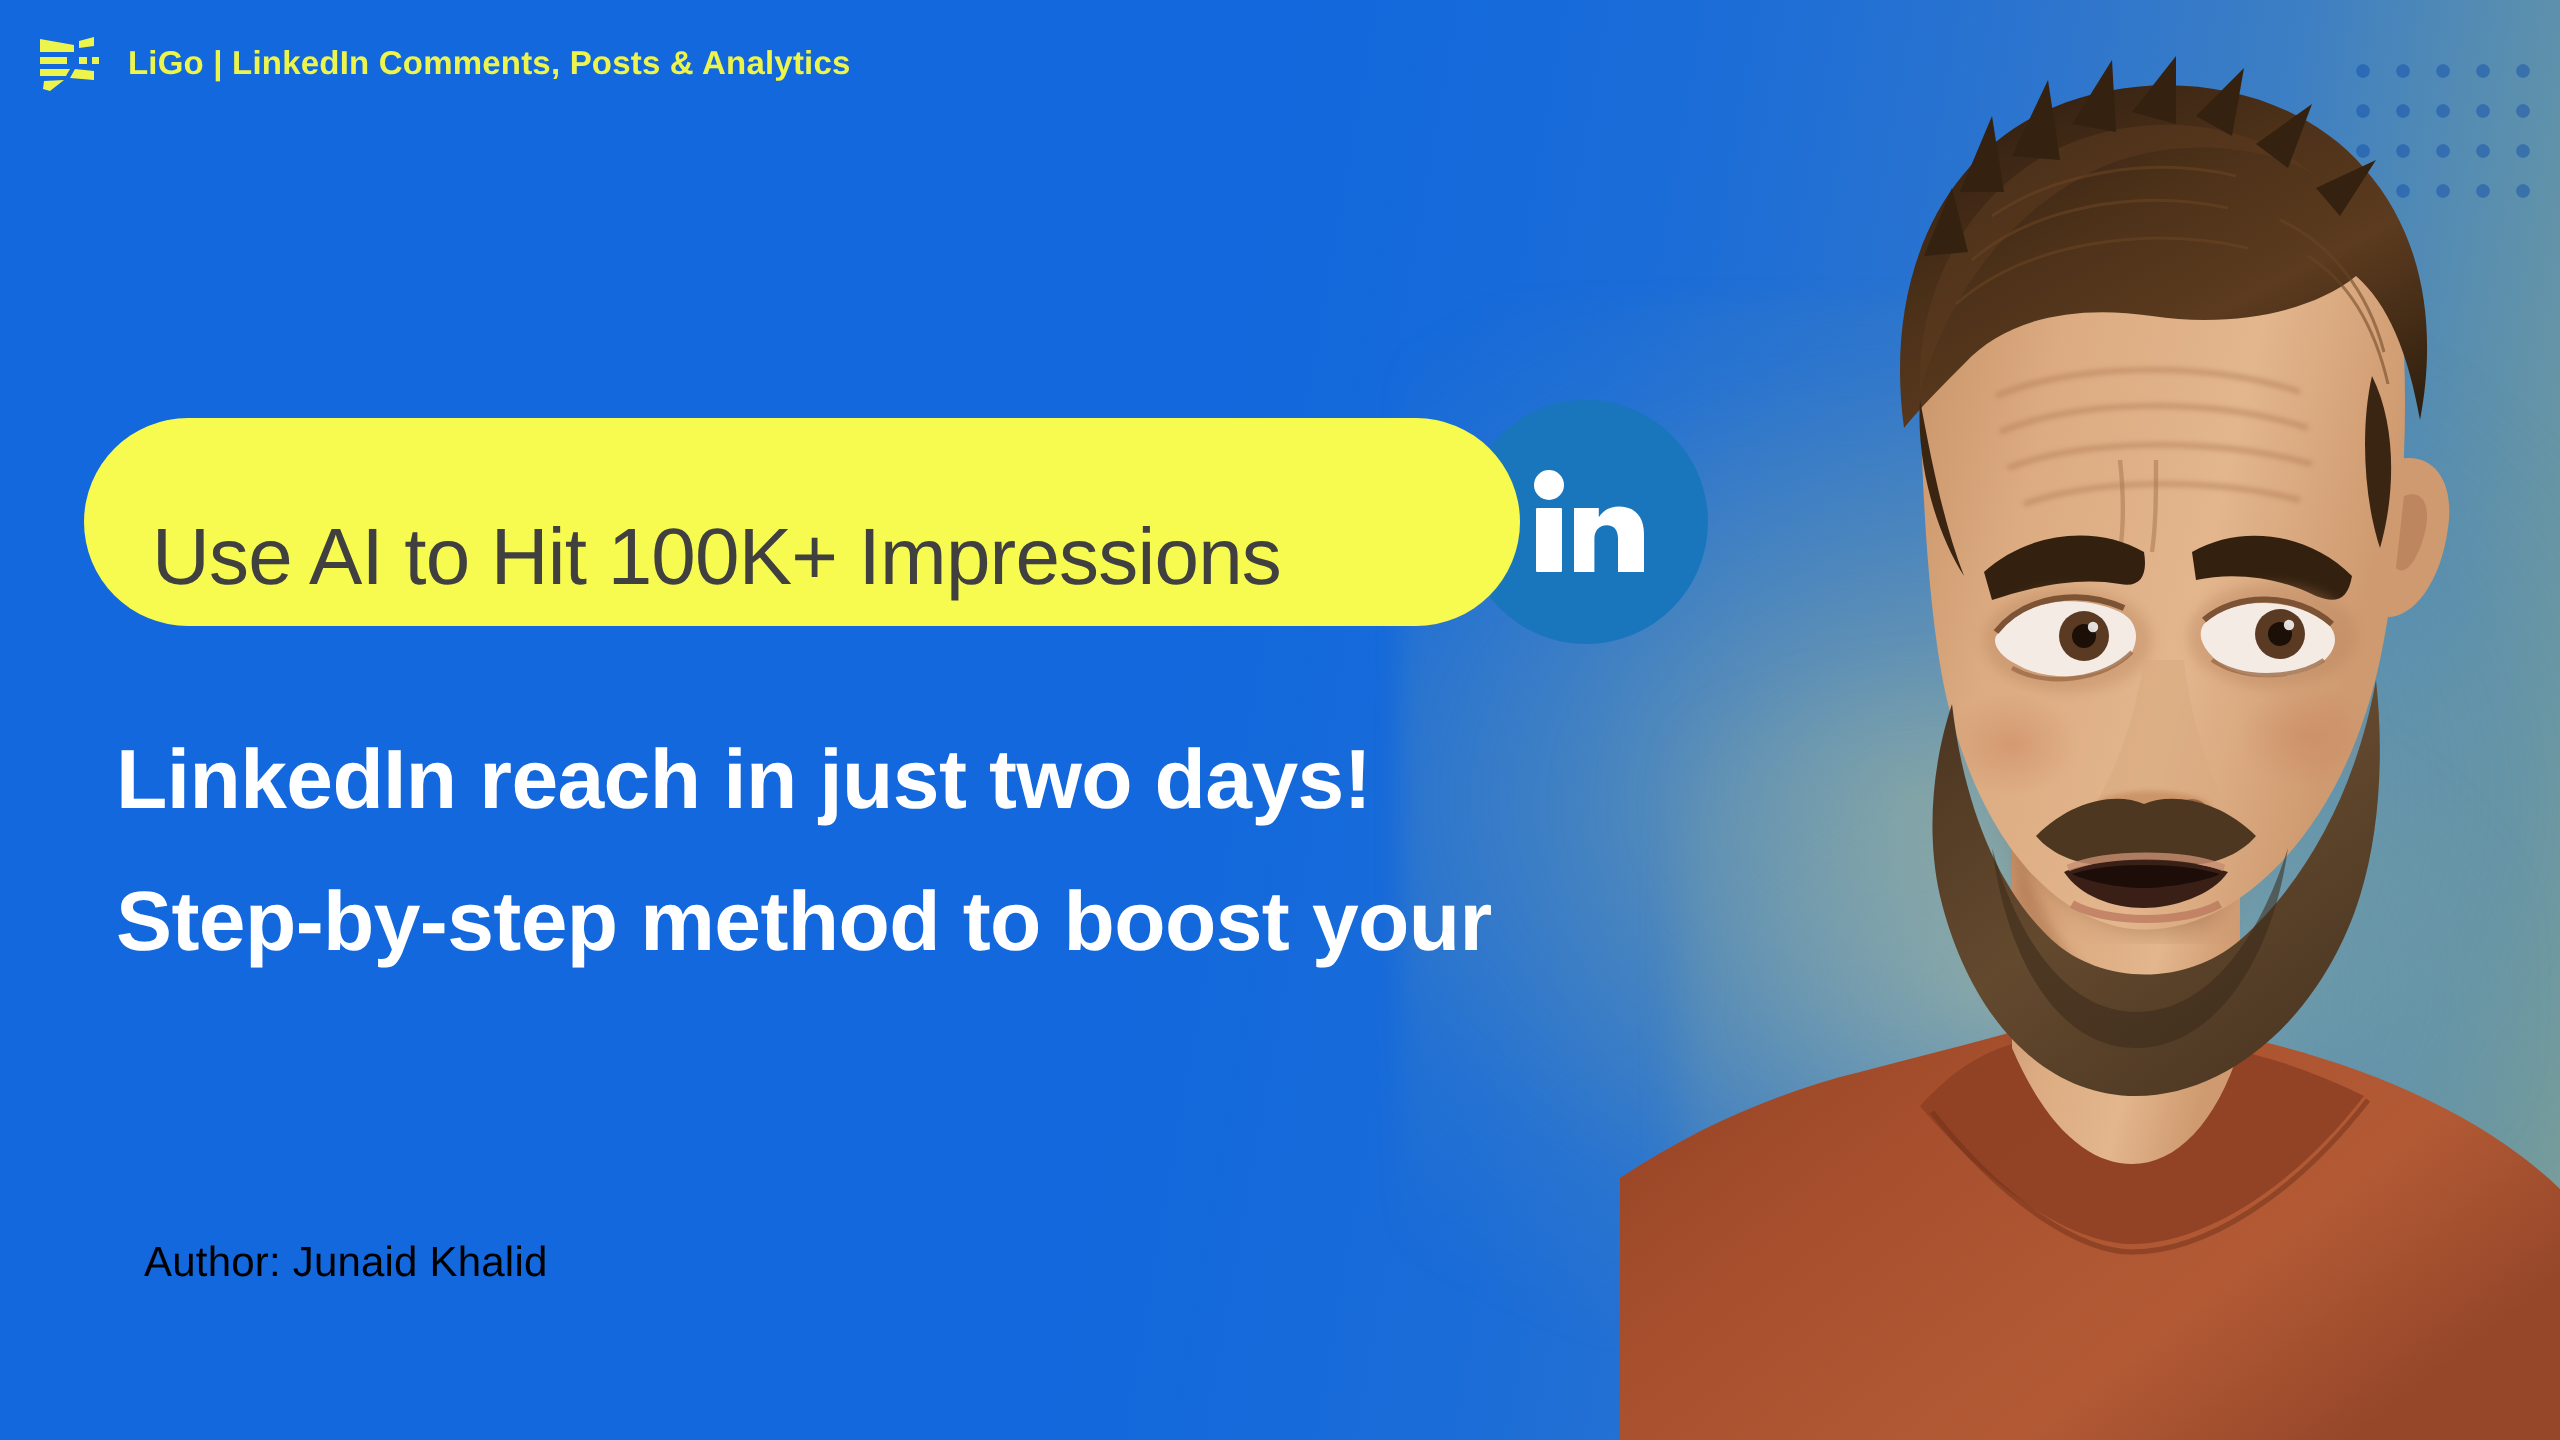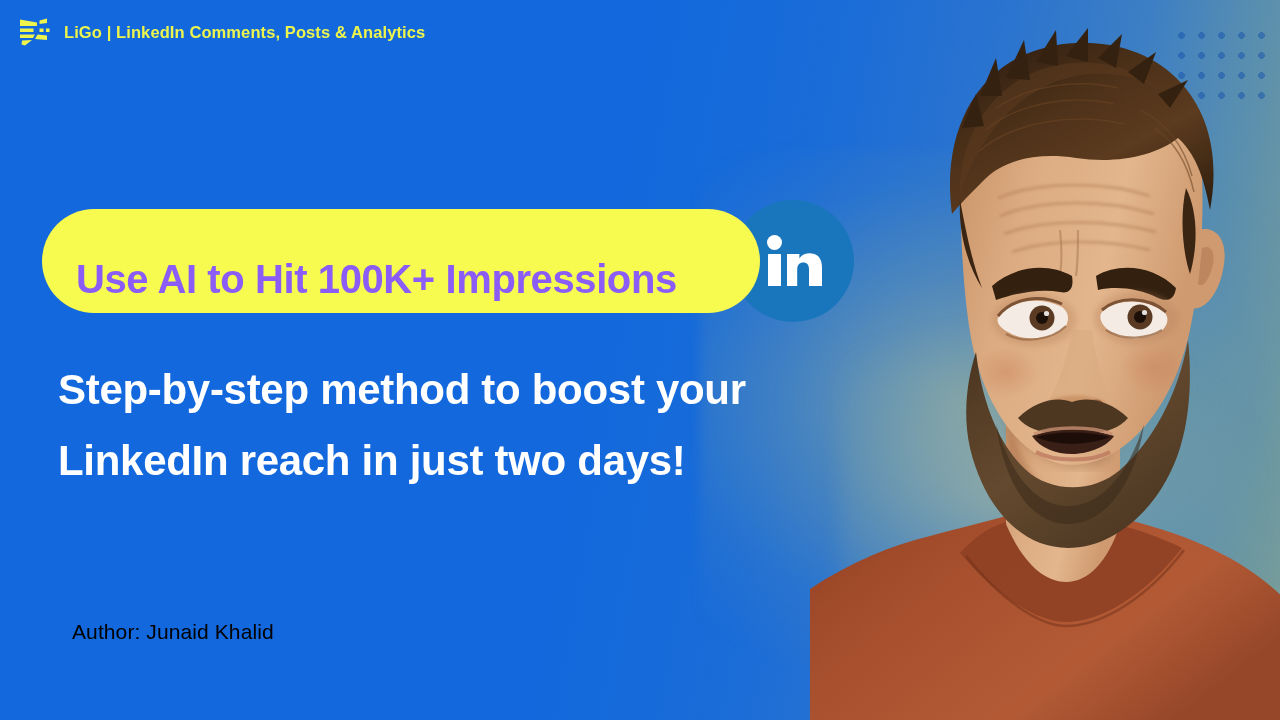--- a/index.html
+++ b/index.html
@@ -104,23 +104,23 @@
     z-index:3;
     background:#f7fa4f;
     border-radius:56px;
     height:104px;
     display:flex;
     align-items:center;
     padding:0 36px 0 34px;
     min-width:718px;
   }
   .headline-text {
-    color:#8b5cf6;
+    color:#404040;
     font-size:40px;
-    font-weight:bold;
+    font-weight:normal;
     letter-spacing:-0.4px;
     white-space:nowrap;
     line-height:1;
     margin-top:36px;
   }
   .li-badge {
     position:relative;
     z-index:2;
     margin-left:-28px;
     width:122px; height:122px;
@@ -391,19 +391,19 @@
                    c0-4.3-1.9-6.8-5.6-6.8 -3.9 0-6.2 2.7-6.2 6.8 V57 H26 Z"></path>
         </g>
       </svg>
     </div>
     <div class="headline-pill" style="order:1">
       <span class="headline-text">Use AI to Hit 100K+ Impressions</span>
     </div>
   </div>
 
   <div class="subhead">
+    <span class="line">LinkedIn reach in just two days!</span>
     <span class="line">Step-by-step method to boost your</span>
-    <span class="line">LinkedIn reach in just two days!</span>
   </div>
 
   <div class="author">Author: Junaid Khalid</div>
 
 </div>
 
 </body></html>

